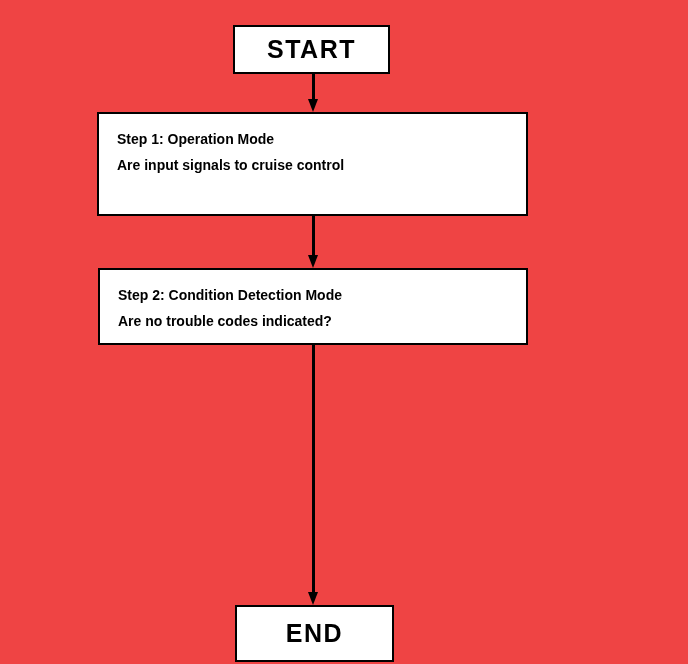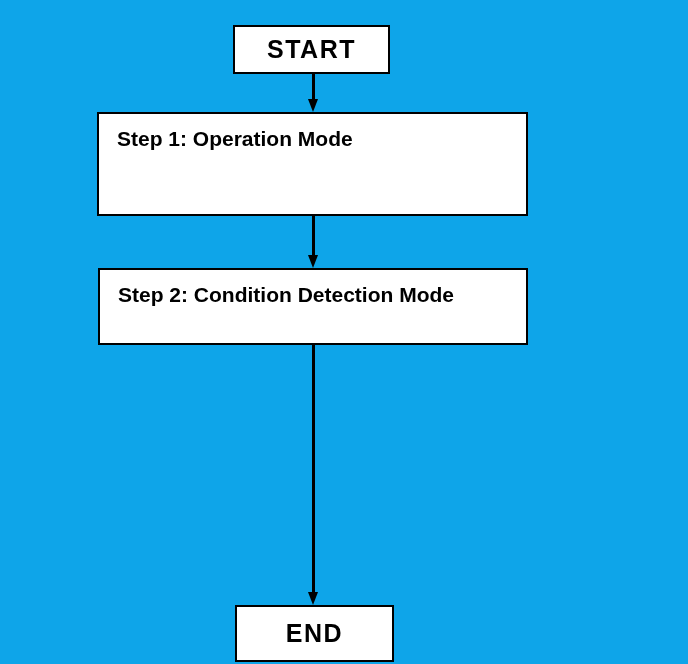--- a/index.html
+++ b/index.html
@@ -7,21 +7,21 @@
     padding: 0;
     background: #ffffff;
   }
   body {
     font-family: "Liberation Sans", sans-serif;
   }
   #canvas {
     position: relative;
     width: 688px;
     height: 664px;
-    background: #0ea5e9;
+    background: #ef4444;
     overflow: hidden;
   }
   .node {
     position: absolute;
     box-sizing: border-box;
     border: 2px solid #000000;
     background: #ffffff;
   }
   .terminal {
     display: flex;
@@ -32,21 +32,21 @@
     font-size: 25px;
     font-weight: 700;
     letter-spacing: 1.5px;
     color: #000000;
     line-height: 1;
   }
   .process {
     padding: 12px 0 0 18px;
   }
   .process .text-line {
-    font-size: 21px;
+    font-size: 14px;
     font-weight: 700;
     color: #000000;
     line-height: 26px;
     white-space: nowrap;
   }
 
   
   #node-start { left: 233px; top: 25px; width: 157px; height: 49px; }
   
   #node-step1 { left: 97px; top: 112px; width: 431px; height: 104px; }
@@ -94,29 +94,31 @@
     <span class="node-label">START</span>
   </div>
 
   <div class="connector" id="conn-start-step1">
     <div class="stem"></div>
     <div class="head"></div>
   </div>
 
   <div class="node process" id="node-step1">
     <div class="text-line">Step 1: Operation Mode</div>
+    <div class="text-line">Are input signals to cruise control</div>
   </div>
 
   <div class="connector" id="conn-step1-step2">
     <div class="stem"></div>
     <div class="head"></div>
   </div>
 
   <div class="node process" id="node-step2">
     <div class="text-line">Step 2: Condition Detection Mode</div>
+    <div class="text-line">Are no trouble codes indicated?</div>
   </div>
 
   <div class="connector" id="conn-step2-end">
     <div class="stem"></div>
     <div class="head"></div>
   </div>
 
   <div class="node terminal" id="node-end">
     <span class="node-label">END</span>
   </div>

